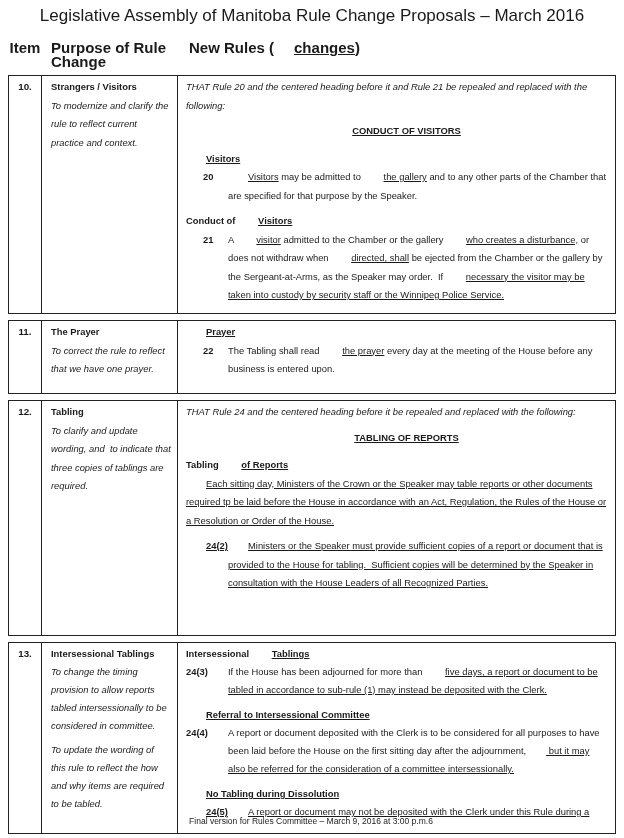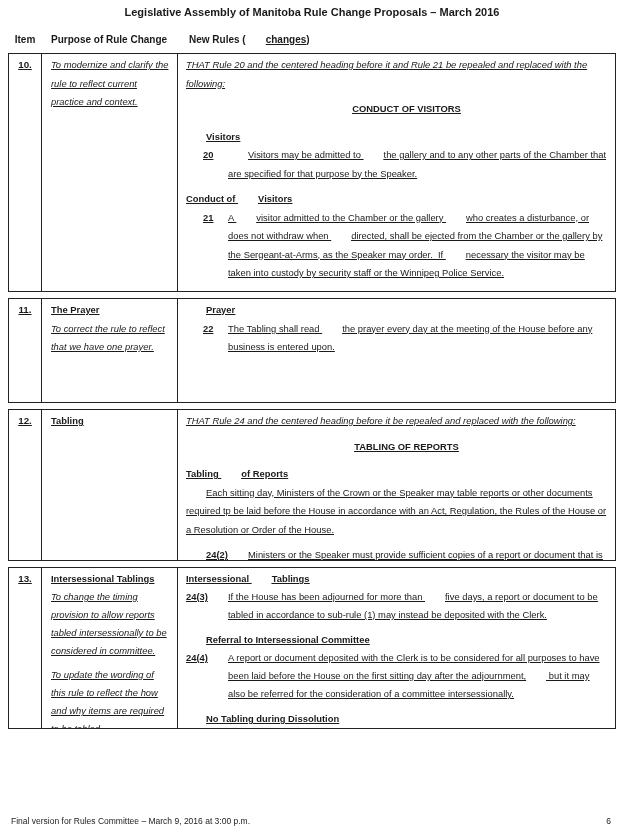--- a/index.html
+++ b/index.html
@@ -3,34 +3,34 @@
 <meta charset="utf-8">
 <style>
   html,body{margin:0;padding:0;}
   body{
     width:624px;height:838px;overflow:hidden;position:relative;
     background:#ffffff;color:#1a1a1a;
     font-family:"Liberation Sans","DejaVu Sans",sans-serif;
     font-size:9.4px;
   }
   .page{padding:4px 8px 0 8px;}
-  .title{font-size:11px;font-weight:bold;text-align:center;margin-top:2px;}
-  .head{display:flex;font-weight:bold;font-size:10px;margin-top:15px;line-height:14px;}
+  .title{font-size:17px;font-weight:normal;text-align:center;margin-top:2px;}
+  .head{display:flex;font-weight:bold;font-size:15px;margin-top:15px;line-height:14px;}
   .h-item{width:34px;text-align:center;}
   .h-purpose{width:138px;padding-left:9px;box-sizing:border-box;}
   .h-rules{flex:1;padding-left:9px;}
   .u{text-decoration:underline;padding-left:20px;}
   #tbody>.row{
     display:flex;margin-top:6px;border:1.6px solid #222;
-    box-sizing:border-box;overflow:hidden;line-height:18.5px;text-decoration:underline;
+    box-sizing:border-box;overflow:hidden;line-height:18.5px;
   }
   #tbody>.row:nth-child(1){height:239px;}
-  #tbody>.row:nth-child(2){height:105px;}
-  #tbody>.row:nth-child(3){height:152px;}
-  #tbody>.row:nth-child(4){height:162px;line-height:18px;}
+  #tbody>.row:nth-child(2){height:74px;}
+  #tbody>.row:nth-child(3){height:236px;}
+  #tbody>.row:nth-child(4){height:192px;line-height:18px;}
   .c-item{
     flex:0 0 32px;border-right:1.6px solid #222;text-align:center;
     font-weight:bold;font-size:9.8px;padding-top:2px;
   }
   .c-purpose{
     flex:0 0 136px;border-right:1.6px solid #222;
     padding:2px 6px 4px 9px;box-sizing:border-box;
   }
   .c-rules{flex:1;padding:2px 8px 4px 8px;min-width:0;}
   .p-title{font-weight:bold;}
@@ -39,39 +39,40 @@
   .intro{margin:0 0 7px 0;font-style:italic;}
   .center-h{text-align:center;font-weight:bold;margin:7px 0 9px 0;}
   .sec-h{margin:0;font-weight:bold;}
   .rule{display:flex;margin:0 0 7px 0;}
   .rule:last-child{margin-bottom:0;}
   .rnum{flex:0 0 42px;font-weight:bold;box-sizing:border-box;}
   .rnum.short{padding-left:17px;}
   .rtext{flex:1;min-width:0;}
   .footer{
     position:absolute;left:11px;right:13px;top:816px;
-    display:flex;justify-content:space-between;font-size:8.5px;color:#222;
+    display:flex;justify-content:center;font-size:8.5px;color:#222;
   }
 </style>
 </head>
 <body>
 
 <div class="page">
   <div class="title">Legislative Assembly of Manitoba Rule Change Proposals – March 2016</div>
 
   <div class="head">
     <div class="h-item">Item</div>
     <div class="h-purpose">Purpose of Rule Change</div>
     <div class="h-rules"><span>New Rules (</span><span class="u">changes</span><span>)</span></div>
   </div>
 
   <div id="tbody">
       <div class="row">
         <div class="c-item">10.</div>
         <div class="c-purpose">
+          <div class="p-title">Strangers / Visitors</div>
           <p class="p-para">To modernize and clarify the rule to reflect current practice and context.</p>
         </div>
         <div class="c-rules">
           <p class="intro">THAT Rule 20 and the centered heading before it and Rule 21 be repealed and replaced with the following:</p>
           <p class="center-h"><span class="u">CONDUCT OF VISITORS</span></p>
           <p class="sec-h"><span class="u">Visitors</span></p>
           <div class="rule">
             <span class="rnum short">20</span>
             <div class="rtext"><span class="u">Visitors</span><span> may be admitted to </span><span class="u">the gallery</span><span> and to any other parts of the Chamber that are specified for that purpose by the Speaker.</span></div>
           </div>
@@ -93,20 +94,21 @@
           <div class="rule">
             <span class="rnum short">22</span>
             <div class="rtext"><span>The Tabling shall read </span><span class="u">the prayer</span><span> every day at the meeting of the House before any business is entered upon.</span></div>
           </div>
         </div>
       </div>
       <div class="row">
         <div class="c-item">12.</div>
         <div class="c-purpose">
           <div class="p-title">Tabling</div>
+          <p class="p-para">To clarify and update wording, and&nbsp; to indicate that three copies of tablings are required.</p>
         </div>
         <div class="c-rules">
           <p class="intro">THAT Rule 24 and the centered heading before it be repealed and replaced with the following:</p>
           <p class="center-h"><span class="u">TABLING OF REPORTS</span></p>
           <p class="sec-h"><span>Tabling </span><span class="u">of Reports</span></p>
           <div class="rule">
             <div class="rtext"><span class="u">Each sitting day, Ministers of the Crown or the Speaker may table reports or other documents required tp be laid before the House in accordance with an Act, Regulation, the Rules of the House or a Resolution or Order of the House.</span></div>
           </div>
           <div class="rule">
             <span class="rnum u">24(2)</span>

